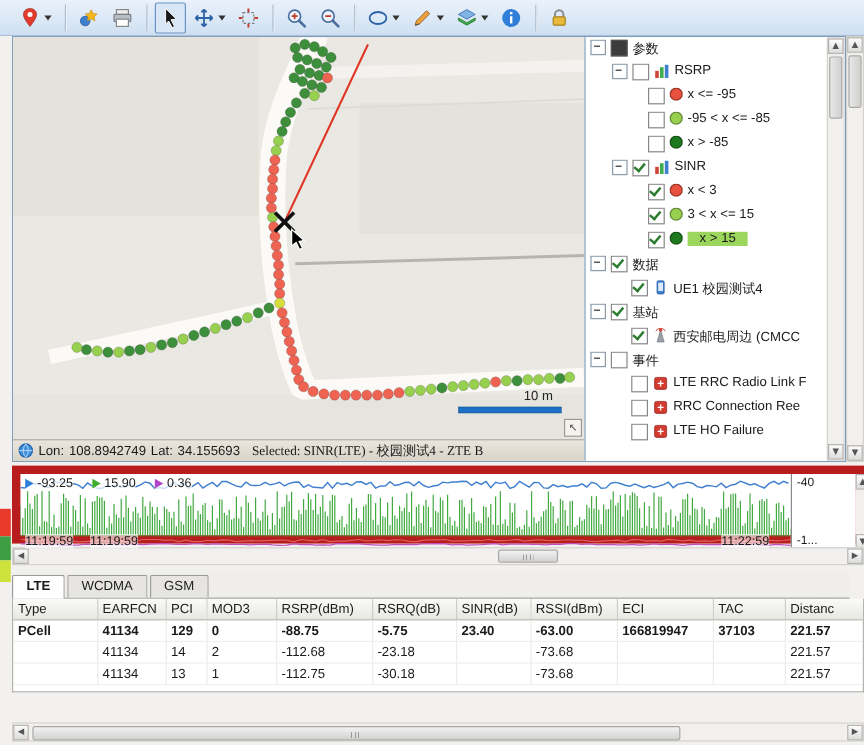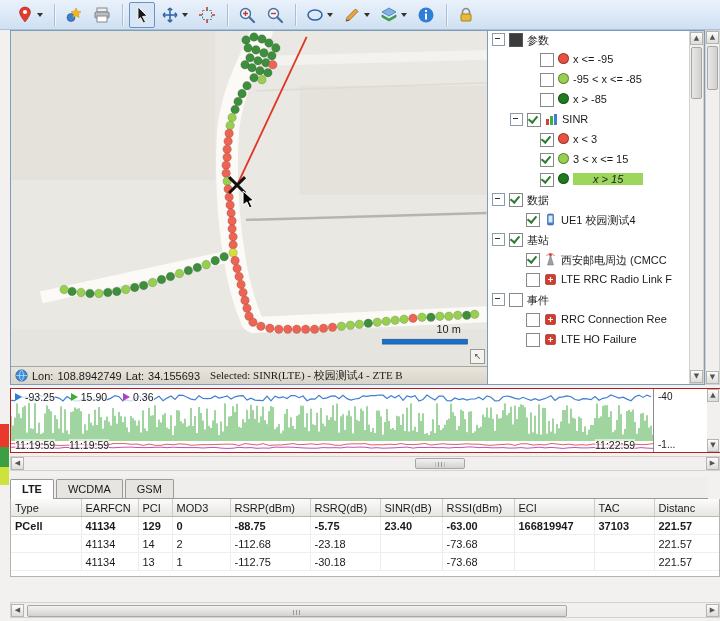--- a/index.html
+++ b/index.html
@@ -38,38 +38,38 @@
   .lvl0{padding-left:4px;} .lvl1{padding-left:22px;} .lvl1.noexp{padding-left:38px;} .lvl2{padding-left:52px;}
   .exp{width:11px;height:11px;border:1px solid #8a9aa8;background:#fff;position:relative;flex:none;}
   .exp::after{content:"";position:absolute;left:2px;top:4px;width:5px;height:1px;background:#333;}
   .cb{width:12px;height:12px;border:1px solid #888;background:#fff;position:relative;flex:none;box-sizing:content-box;}
   .cb.checked::after{content:"";position:absolute;left:2px;top:0;width:4px;height:7px;
     border-right:2px solid #2e7d32;border-bottom:2px solid #2e7d32;transform:rotate(40deg);}
   .cb.dark{background:#3c3c3c;border-color:#555;}
   .dot{width:9px;height:9px;border-radius:50%;border:1px solid rgba(0,0,0,.35);flex:none;}
   .ticon{width:13px;height:13px;flex:none;display:flex;}
   .tlabel{font-size:11px;}
-  .tlabel.hl{background:#9cd65c;padding:0 20px;font-style:italic;}
+  .tlabel.hl{background:#9cd65c;padding:0 10px;}
 
   
   .vscroll{position:absolute;width:15px;background:#f1f0ee;border:1px solid #d4d2cf;box-sizing:border-box;}
   .sb-btn{position:absolute;width:13px;height:13px;background:linear-gradient(#fcfcfc,#dcdcdc);
     border:1px solid #b6b4b0;box-sizing:border-box;color:#555;font-size:7px;line-height:11px;text-align:center;
     font-family:"DejaVu Sans",sans-serif;}
   .sb-thumb{position:absolute;background:linear-gradient(90deg,#e8e8e8,#cfcfcf);border:1px solid #a8a6a2;
     border-radius:2px;box-sizing:border-box;}
   .hscroll{position:absolute;height:15px;background:#f1f0ee;border:1px solid #d4d2cf;box-sizing:border-box;}
   .hthumb{position:absolute;top:1px;height:11px;background:linear-gradient(#f2f2f2,#d2d2d2);
     border:1px solid #a8a6a2;border-radius:2px;box-sizing:border-box;}
   .grip{position:absolute;top:3px;left:50%;width:9px;height:5px;transform:translateX(-50%);
     background:repeating-linear-gradient(90deg,#9a9a9a 0 1px,transparent 1px 3px);}
 
   
   .chart-panel{position:absolute;left:10px;top:388px;width:710px;height:65px;background:#fff;
-    border:1px solid #b91c1c;box-sizing:border-box;}
+    border:7px solid #b91c1c;box-sizing:border-box;}
   .chart-plot{position:absolute;left:0;top:0;width:642px;height:63px;overflow:hidden;}
   .chart-markers{position:absolute;left:4px;top:2px;display:flex;align-items:center;z-index:5;}
   .cmarker{display:inline-flex;align-items:center;margin-right:16px;background:rgba(255,255,255,.75);}
   .tri{width:0;height:0;border-top:4px solid transparent;border-bottom:4px solid transparent;
     border-left:7px solid #000;margin-right:3px;}
   .cm-val{font-size:10.5px;font-weight:normal;}
   .tick{position:absolute;bottom:1px;font-size:10.5px;z-index:5;background:rgba(255,255,255,.6);}
   .tick.t1{left:4px;} .tick.t2{left:58px;} .tick.t3{left:584px;}
   .chart-axis{position:absolute;left:642px;top:0;width:54px;height:63px;background:#fff;
     border-left:1px solid #8a8a8a;box-sizing:border-box;font-size:10px;}
@@ -359,20 +359,32 @@
       <span class="sel-txt">Selected: SINR(LTE) - 校园测试4 - ZTE B</span>
     </div>
 
     <div class="legend-panel">
       <div class="tree">
         <div class="trow lvl0">
           <span class="exp"></span>
           <span class="cb dark"></span>
           <span class="tlabel">参数</span>
         </div>
+        <div class="trow lvl1">
+          <span class="exp"></span>
+          <span class="cb"></span>
+          <span class="ticon">
+              <svg viewBox="0 0 13 13" width="13" height="13">
+                <rect x="1" y="6" width="3" height="6" fill="#d04438"></rect>
+                <rect x="5" y="3" width="3" height="9" fill="#3fae49"></rect>
+                <rect x="9" y="1" width="3" height="11" fill="#3f7fd0"></rect>
+              </svg>
+            </span>
+          <span class="tlabel">RSRP</span>
+        </div>
         <div class="trow lvl2">
           <span class="cb"></span>
           <span class="dot" style="background: rgb(232, 81, 61);"></span>
           <span class="tlabel">x &lt;= -95</span>
         </div>
         <div class="trow lvl2">
           <span class="cb"></span>
           <span class="dot" style="background: rgb(151, 207, 78);"></span>
           <span class="tlabel">-95 &lt; x &lt;= -85</span>
         </div>
@@ -432,34 +444,34 @@
           <span class="cb checked"></span>
           <span class="ticon">
               <svg viewBox="0 0 13 13" width="13" height="13">
                 <path d="M6.5 2 9.5 12h-6Z" fill="#9aa0a8" stroke="#6a7078" stroke-width="0.5"></path>
                 <circle cx="6.5" cy="2" r="1.4" fill="#d04438"></circle>
                 <path d="M2.5 3a4.5 4.5 0 0 1 8 0" fill="none" stroke="#d04438" stroke-width="0.8"></path>
               </svg>
             </span>
           <span class="tlabel">西安邮电周边 (CMCC</span>
         </div>
+        <div class="trow lvl0">
+          <span class="exp"></span>
+          <span class="cb"></span>
+          <span class="tlabel">事件</span>
+        </div>
         <div class="trow lvl1 noexp">
           <span class="cb"></span>
           <span class="ticon">
               <svg viewBox="0 0 13 13" width="13" height="13">
                 <rect x="1.5" y="1.5" width="10" height="10" rx="1.5" fill="#d43b2f" stroke="#8f2218" stroke-width="0.6"></rect>
                 <path d="M4 6.5h5M6.5 4v5" stroke="#fff" stroke-width="1.2"></path>
               </svg>
             </span>
           <span class="tlabel">LTE RRC Radio Link F</span>
-        </div>
-        <div class="trow lvl0">
-          <span class="exp"></span>
-          <span class="cb"></span>
-          <span class="tlabel">事件</span>
         </div>
         <div class="trow lvl1 noexp">
           <span class="cb"></span>
           <span class="ticon">
               <svg viewBox="0 0 13 13" width="13" height="13">
                 <rect x="1.5" y="1.5" width="10" height="10" rx="1.5" fill="#d43b2f" stroke="#8f2218" stroke-width="0.6"></rect>
                 <path d="M4 6.5h5M6.5 4v5" stroke="#fff" stroke-width="1.2"></path>
               </svg>
             </span>
           <span class="tlabel">RRC Connection Ree</span>

